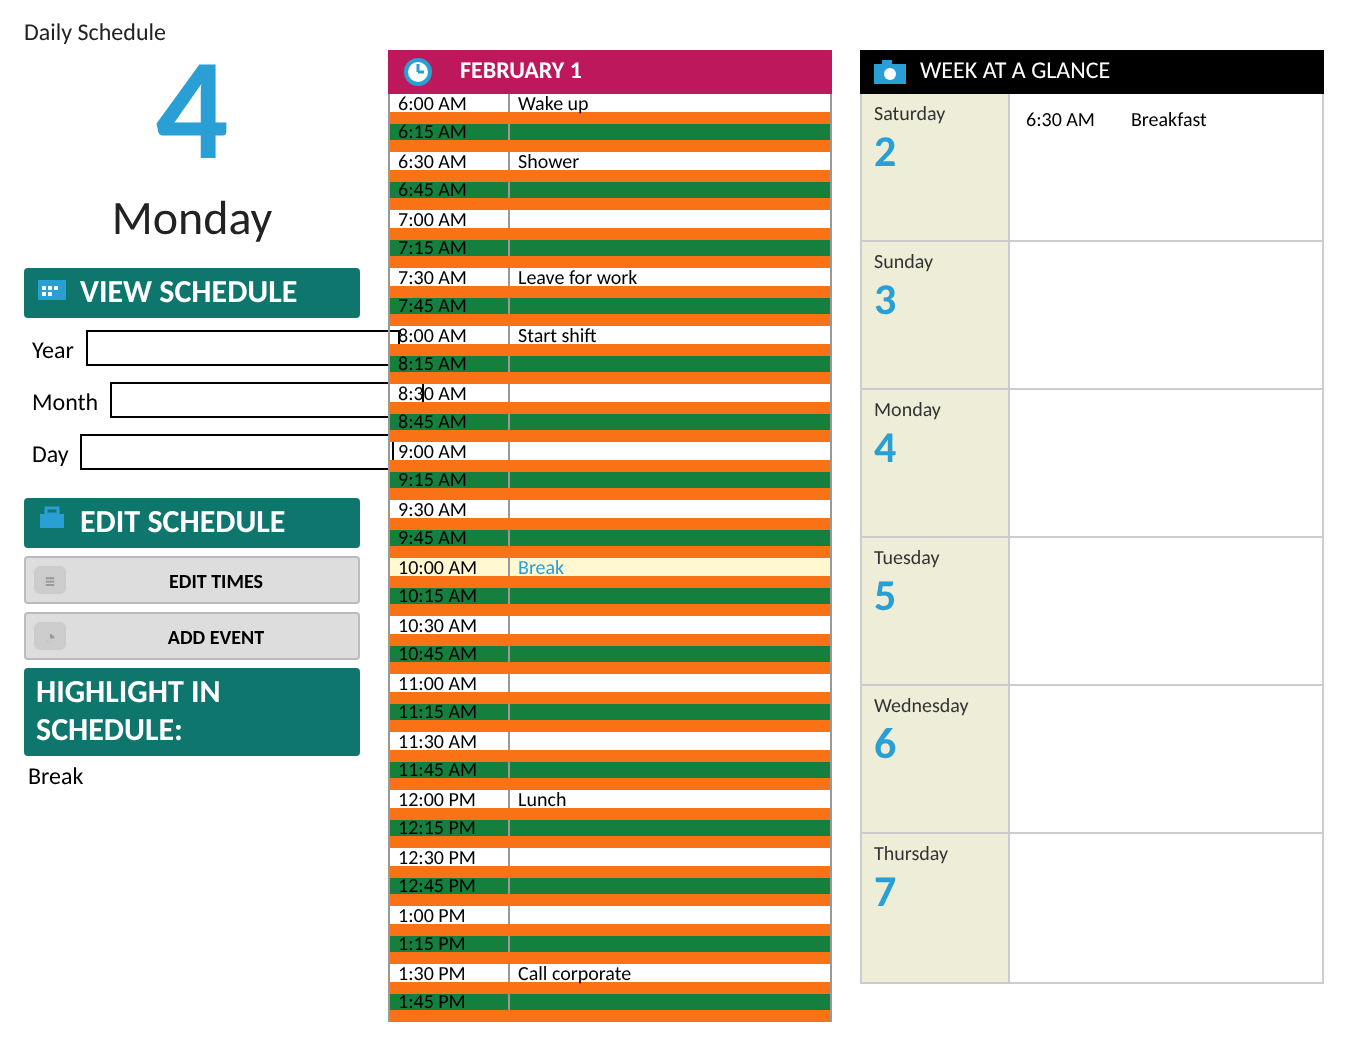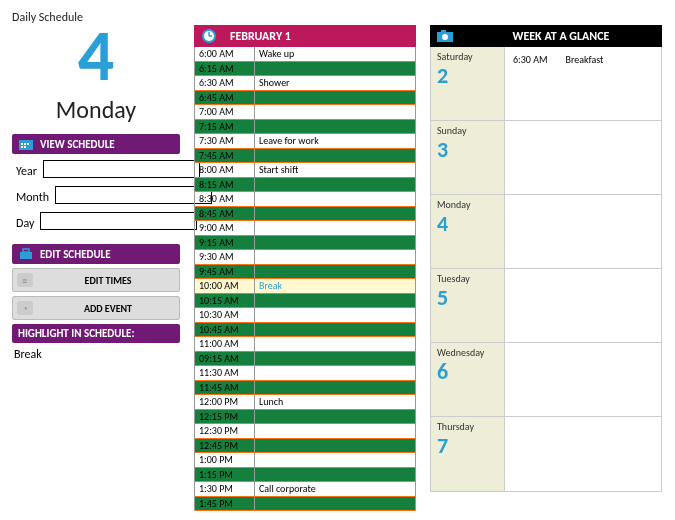--- a/index.html
+++ b/index.html
@@ -2,45 +2,45 @@
 <html><head>
 <meta charset="utf-8">
 <style>
 *{box-sizing:border-box;margin:0;padding:0;font-family:Calibri,Arial,sans-serif}
 body{background:#fff;width:675px;height:520px;position:relative;padding:10px 12px}
 .title{font-size:12px;font-weight:400;color:#222;margin-bottom:1px}
 .cols{display:flex;gap:14px}
 .left{width:168px}
 .bignum{color:#2a9fd6;font-size:72px;font-weight:700;text-align:center;line-height:1;margin-top:-6px}
 .dayname{font-size:24px;color:#222;text-align:center;margin-top:4px;margin-bottom:10px}
-.bar{background:#701a75;color:#fff;font-size:11px;font-weight:700;padding:3px 6px;display:flex;align-items:center;gap:6px;border-radius:2px}
+.bar{background:#0f766e;color:#fff;font-size:16px;font-weight:700;padding:3px 6px;display:flex;gap:6px;border-radius:2px}
 .bar .ic{width:16px;height:14px;display:flex;align-items:center;justify-content:center}
 .fields{padding:6px 4px}
 .frow{display:flex;align-items:flex-end;gap:6px;margin-bottom:8px}
 .flabel{font-size:12px;width:42px}
 .finput{flex:1;height:18px;border:1px solid #000;background:#fff}
 .btn{background:#ddd;border:1px solid #bbb;font-size:10px;font-weight:700;text-align:center;padding:4px;margin:4px 0;border-radius:2px;display:flex;align-items:center;gap:8px;cursor:pointer}
 .btn .ic{width:16px;height:14px;background:#ccc;border-radius:3px;display:flex;align-items:center;justify-content:center;color:#999}
 .btn span.t{flex:1}
 .hlval{font-size:12px;padding:4px 2px}
 .mid{width:222px}
 .midhead{background:#be185d;color:#fff;display:flex;align-items:center;height:22px}
 .midhead .ic{width:30px;display:flex;align-items:center;justify-content:center}
 .midhead .txt{font-weight:700;font-size:12px;padding-left:6px}
 .sched{border-left:1px solid #999;border-right:1px solid #999}
-.srow{display:flex;height:14.5px;font-size:10px;border-bottom:1px solid #f97316}
+.srow{display:flex;height:14.5px;font-size:10px;border-bottom:6px solid #f97316}
 .srow.alt{background:#15803d}
 .srow.hl{background:#fff8d0}
 .srow .tm{width:60px;border-right:1px solid #999;padding:0 4px;display:flex;align-items:center}
 .srow .ev{flex:1;padding:0 4px;display:flex;align-items:center}
 .srow.hl .ev{color:#2a9fd6}
 .right{width:232px}
 .rhead{background:#000;color:#fff;display:flex;align-items:center;height:22px}
 .rhead .ic{width:30px;display:flex;align-items:center;justify-content:center}
-.rhead .txt{font-weight:700;font-size:12px;flex:1;text-align:center}
+.rhead .txt{font-weight:400;font-size:12px;flex:1;text-align:left}
 .wk{border:1px solid #ccc;border-top:none}
 .wrow{display:flex;border-bottom:1px solid #ccc;min-height:74px}
 .wrow:last-child{border-bottom:none}
 .wday{width:74px;background:#eeeed8;border-right:1px solid #ccc;padding:3px 6px}
 .wdn{font-size:10px;color:#333}
 .wnum{font-size:22px;font-weight:700;color:#2a9fd6;line-height:1;margin-top:2px}
 .wev{flex:1;padding:6px 8px;font-size:10px;display:flex;gap:18px}
 </style>
 </head>
 <body>
@@ -191,21 +191,21 @@
         </div>
         <div class="srow alt">
           <div class="tm">10:45 AM</div>
           <div class="ev"></div>
         </div>
         <div class="srow">
           <div class="tm">11:00 AM</div>
           <div class="ev"></div>
         </div>
         <div class="srow alt">
-          <div class="tm">09:15 AM</div>
+          <div class="tm">11:15 AM</div>
           <div class="ev"></div>
         </div>
         <div class="srow">
           <div class="tm">11:30 AM</div>
           <div class="ev"></div>
         </div>
         <div class="srow alt">
           <div class="tm">11:45 AM</div>
           <div class="ev"></div>
         </div>

